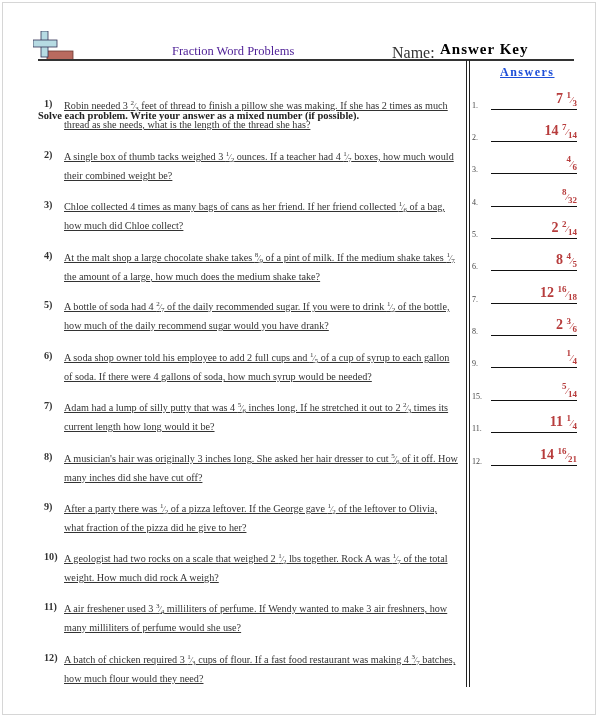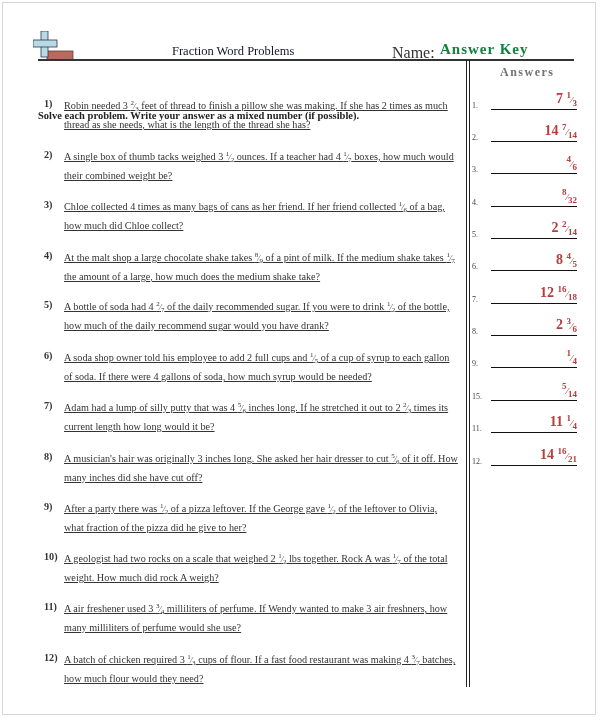--- a/index.html
+++ b/index.html
@@ -1,30 +1,30 @@
 <!DOCTYPE html>
 <html><head>
 <meta charset="utf-8">
 <style>
   html, body { margin: 0; padding: 0; background: #ffffff; }
   body { width: 600px; height: 720px; position: relative; overflow: hidden;
          font-family: "Liberation Serif", serif; color: #222; }
   .page-frame { position: absolute; left: 2px; top: 2px; width: 594px; height: 713px;
                 border: 1px solid #d6d6d6; box-sizing: border-box; }
   .logo { position: absolute; left: 33px; top: 31px; width: 42px; height: 30px; }
-  .doc-title { position: absolute; left: 172px; top: 44px; font-size: 12.5px; color: #0f172a; }
+  .doc-title { position: absolute; left: 172px; top: 44px; font-size: 12.5px; color: #4c1d95; }
   .name-label { position: absolute; left: 392px; top: 44px; font-size: 16px; color: #333; }
   .answer-key { position: absolute; left: 440px; top: 41px; font-size: 15px; font-weight: bold;
-                color: #15803d; letter-spacing: 1px; }
+                color: #000000; letter-spacing: 1px; }
   .header-rule { position: absolute; left: 38px; top: 59px; width: 536px; height: 2px; background: #333; }
   .col-divider { position: absolute; left: 466px; top: 60px; width: 1px; height: 627px;
                  border-left: 1px solid #222; border-right: 1px solid #222; padding-left: 1px; }
   .instructions { position: absolute; left: 38px; top: 66px; font-size: 10.5px; font-weight: bold; color: #222; margin-top: 44px; }
   .answers-heading { position: absolute; left: 500px; top: 65px; font-size: 12px; font-weight: bold;
-                     letter-spacing: 1.5px; color: #737373; }
+                     letter-spacing: 1.5px; text-decoration: underline; color: #1d4ed8; }
   .problem { position: absolute; left: 44px; width: 410px; font-size: 10.2px; line-height: 15px; color: #333; }
   .problem .num { position: absolute; left: 0; top: 0; font-weight: bold; width: 18px; }
   .problem .text { position: absolute; left: 20px; top: 0; width: 395px; text-decoration: underline; }
   .frac { font-size: 7.5px; white-space: nowrap; }
   .frac sup { font-size: 7px; vertical-align: 4px; }
   .frac sub { font-size: 7px; vertical-align: -2px; }
   .ans-row { position: absolute; left: 472px; width: 115px; height: 24px; }
   .ans-num { position: absolute; left: 0; bottom: 3px; font-size: 8px; color: #444; }
   .ans-line { position: absolute; left: 19px; right: 10px; bottom: 3px; height: 1px; background: #111; }
   .ans-val { position: absolute; left: 19px; right: 10px; bottom: 5px; text-align: right;

